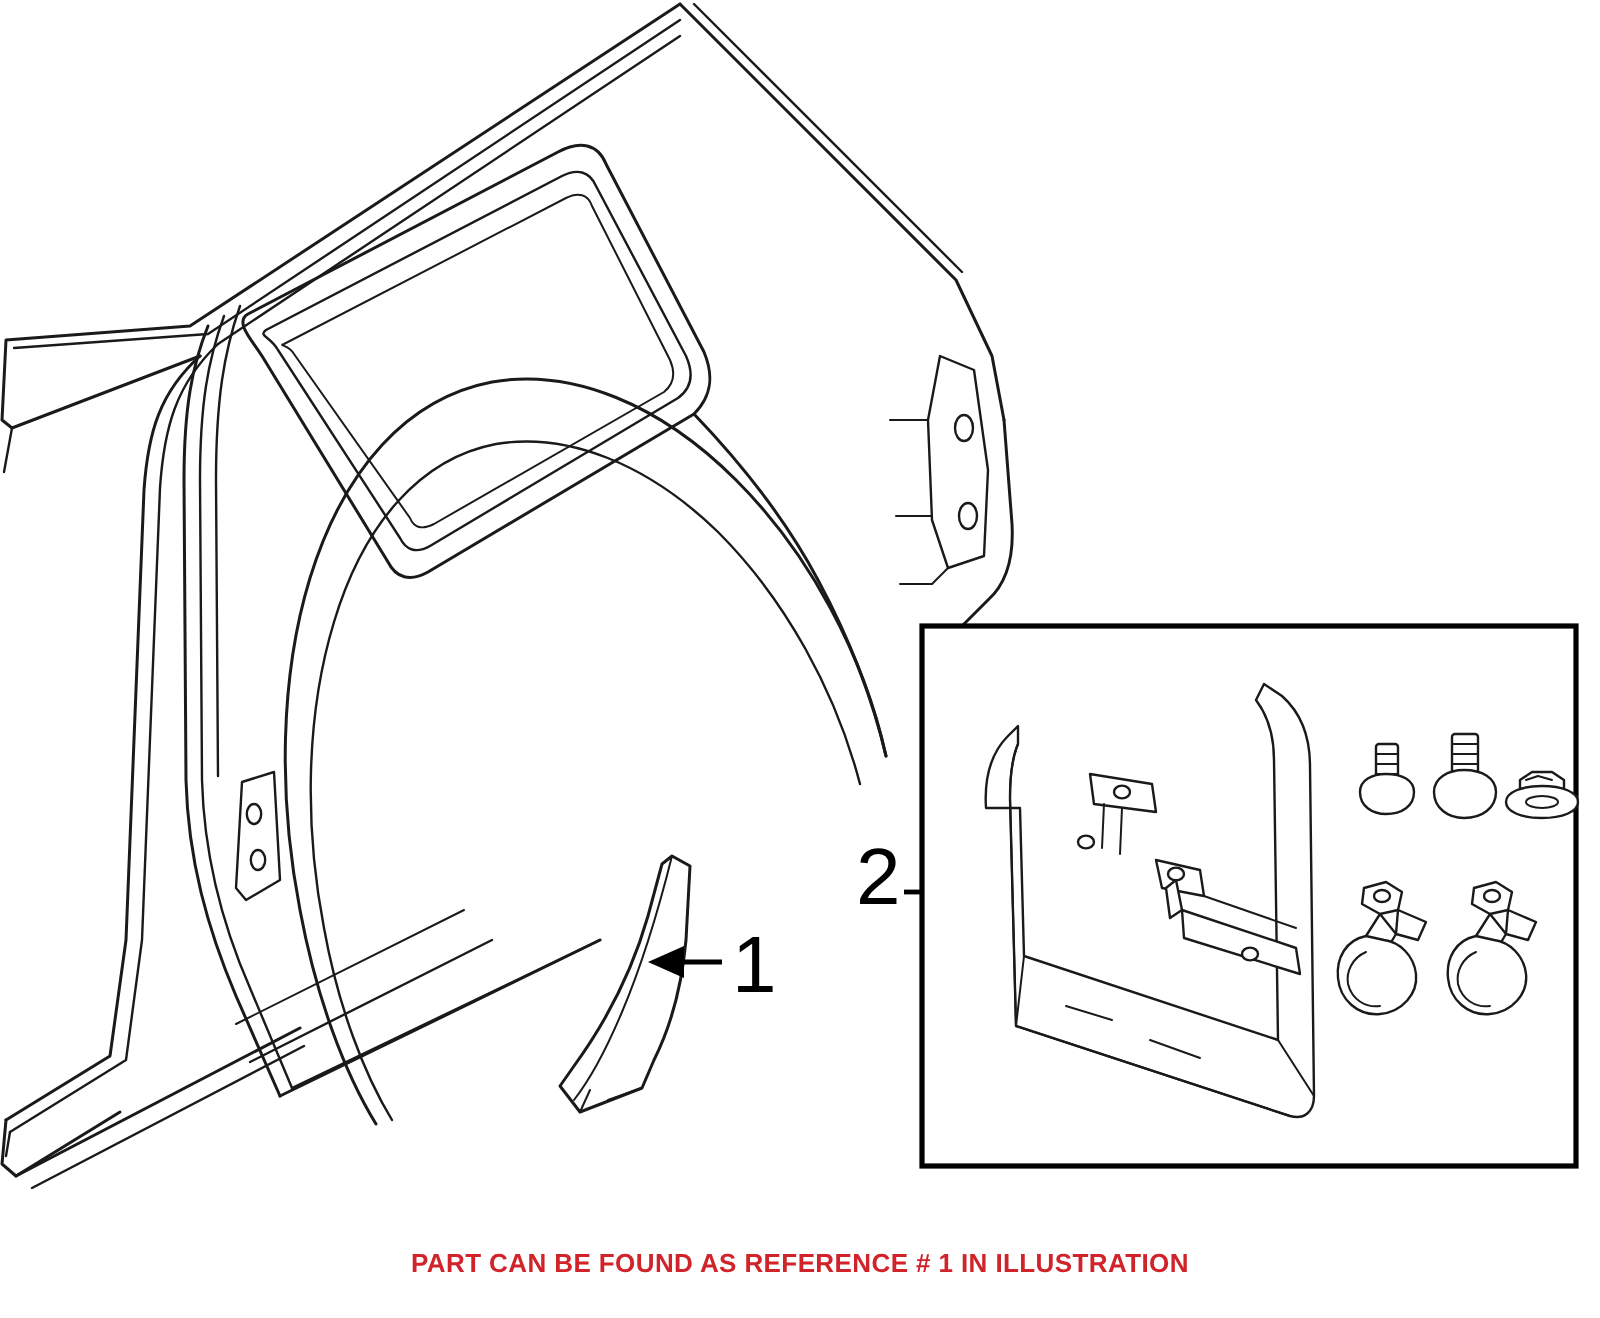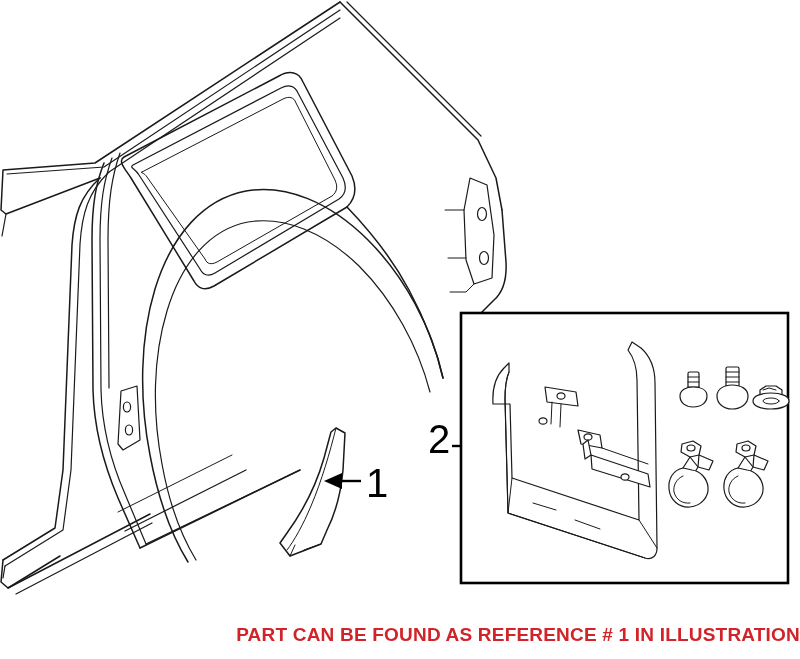--- a/index.html
+++ b/index.html
@@ -90,23 +90,23 @@
   }
   #callout-2 {
     left: 428px;
     top: 419px;
   }
   #footer-note {
     position: absolute;
     left: 0;
     top: 624px;
     width: 800px;
-    text-align: right;
+    text-align: center;
     font-family: "Liberation Sans", sans-serif;
-    font-size: 19px;
+    font-size: 13px;
     font-weight: bold;
     letter-spacing: 0.2px;
     color: #d1232a;
     white-space: nowrap;
   }
 </style>
 </head>
 <body>
 
 <div id="page">

